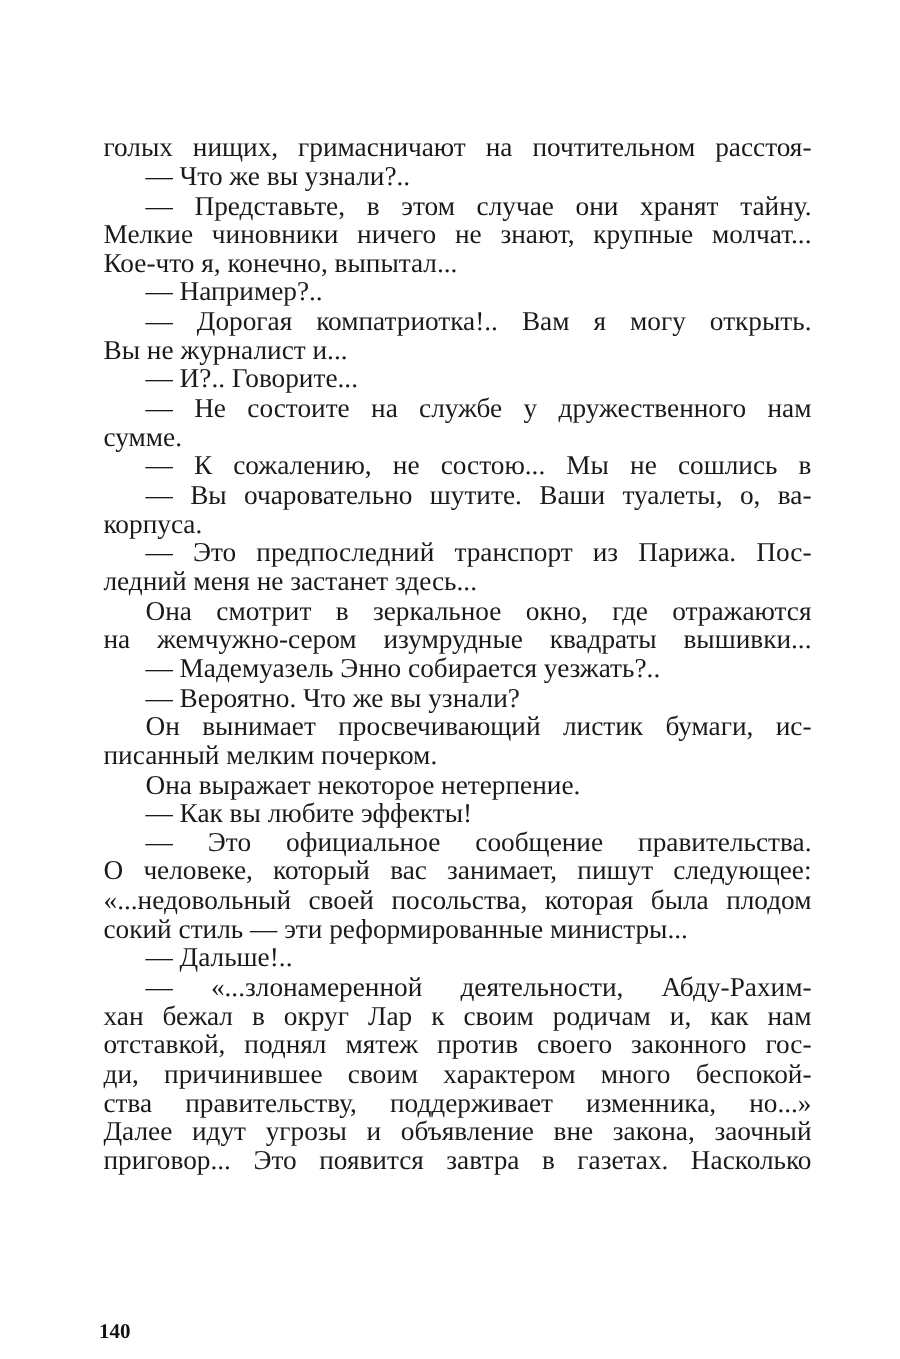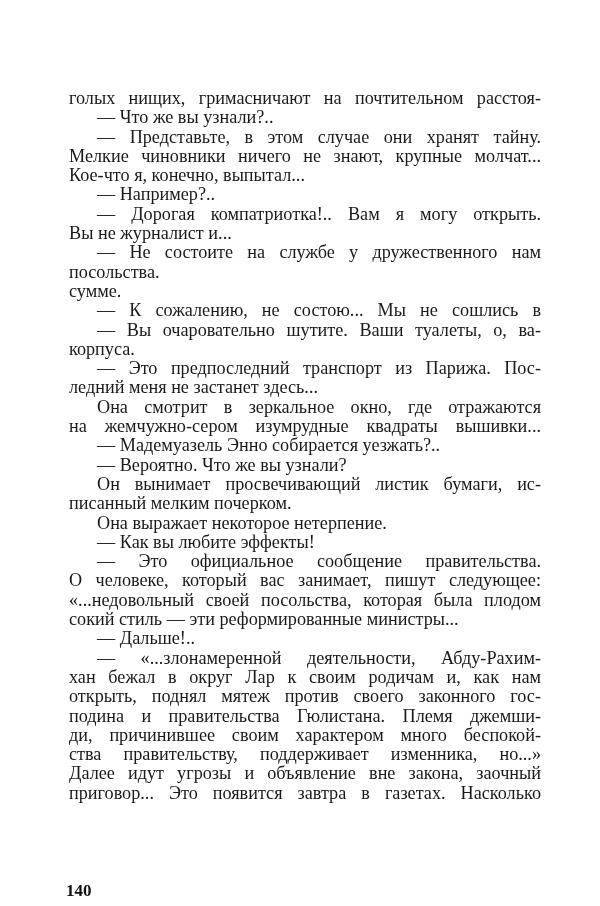--- a/index.html
+++ b/index.html
@@ -14,38 +14,38 @@
   }
   .line {
     display: block; height: 19.3px; white-space: nowrap;
     text-align: justify; text-align-last: justify;
   }
   .line.indent { padding-left: 28px; }
   .line.last { text-align-last: left; }
   .page-number {
     position: absolute; left: 66px; top: 839px;
     font-family: "Liberation Serif", "DejaVu Serif", serif;
-    font-weight: bold; font-size: 17px; color: #111;
+    font-weight: bold; font-size: 14px; color: #111;
   }
 </style>
 </head>
 <body>
 
 <div class="page">
   <div class="text-block" id="text-block">
       <span class="line">голых нищих, гримасничают на почтительном расстоя-</span>
       <span class="line indent last">— Что же вы узнали?..</span>
       <span class="line indent">— Представьте, в этом случае они хранят тайну.</span>
       <span class="line">Мелкие чиновники ничего не знают, крупные молчат...</span>
       <span class="line last">Кое-что я, конечно, выпытал...</span>
       <span class="line indent last">— Например?..</span>
       <span class="line indent">— Дорогая компатриотка!.. Вам я могу открыть.</span>
       <span class="line last">Вы не журналист и...</span>
+      <span class="line indent last">— И?.. Говорите...</span>
       <span class="line indent">— Не состоите на службе у дружественного нам</span>
-      <span class="line last">посольства.</span>
       <span class="line last">сумме.</span>
       <span class="line indent">— К сожалению, не состою... Мы не сошлись в</span>
       <span class="line indent">— Вы очаровательно шутите. Ваши туалеты, о, ва-</span>
       <span class="line last">корпуса.</span>
       <span class="line indent">— Это предпоследний транспорт из Парижа. Пос-</span>
       <span class="line last">ледний меня не застанет здесь...</span>
       <span class="line indent">Она смотрит в зеркальное окно, где отражаются</span>
       <span class="line">на жемчужно-сером изумрудные квадраты вышивки...</span>
       <span class="line indent last">— Мадемуазель Энно собирается уезжать?..</span>
       <span class="line indent last">— Вероятно. Что же вы узнали?</span>
@@ -53,21 +53,20 @@
       <span class="line last">писанный мелким почерком.</span>
       <span class="line indent last">Она выражает некоторое нетерпение.</span>
       <span class="line indent last">— Как вы любите эффекты!</span>
       <span class="line indent">— Это официальное сообщение правительства.</span>
       <span class="line">О человеке, который вас занимает, пишут следующее:</span>
       <span class="line">«...недовольный своей посольства, которая была плодом</span>
       <span class="line last">сокий стиль — эти реформированные министры...</span>
       <span class="line indent last">— Дальше!..</span>
       <span class="line indent">— «...злонамеренной деятельности, Абду-Рахим-</span>
       <span class="line">хан бежал в округ Лар к своим родичам и, как нам</span>
-      <span class="line">открыть, поднял мятеж против своего законного гос-</span>
-      <span class="line">подина и правительства Гюлистана. Племя джемши-</span>
+      <span class="line">отставкой, поднял мятеж против своего законного гос-</span>
       <span class="line">ди, причинившее своим характером много беспокой-</span>
       <span class="line">ства правительству, поддерживает изменника, но...»</span>
       <span class="line">Далее идут угрозы и объявление вне закона, заочный</span>
       <span class="line">приговор... Это появится завтра в газетах. Насколько</span>
     </div>
   <div class="page-number">140</div>
 </div>
 
 </body></html>

